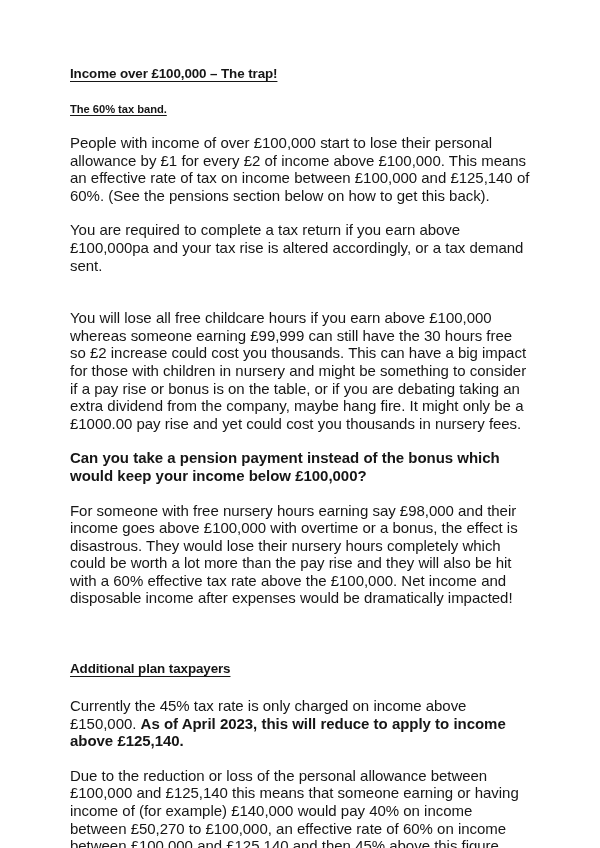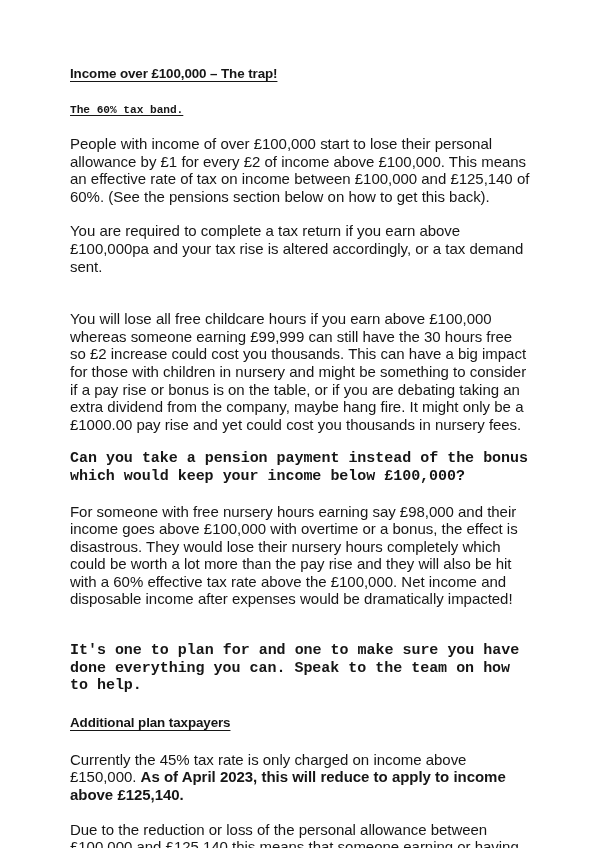--- a/index.html
+++ b/index.html
@@ -46,35 +46,33 @@
     font-size: 11.2px;
     font-weight: bold;
     line-height: 1.26;
     margin: 0;
     letter-spacing: -0.05px;
   }
   .h2 .u {
     text-decoration: underline;
     text-underline-offset: 2.2px;
     text-decoration-thickness: 1px;
-    font-family: Liberation Mono, monospace;
   }
 
   
   .p {
     font-size: 15px;
     line-height: 17.6px;
     margin: 0;
     text-align: left;
     letter-spacing: -0.04px;
     word-spacing: 0.1px;
   }
   .p.bold {
     font-weight: bold;
-    font-family: Liberation Mono, monospace;
   }
   .p b {
     font-weight: bold;
   }
 
   
   .gap-title   { height: 19px; }   
   .gap-sub     { height: 18px; }   
   .gap-para    { height: 17px; }   
   .gap-before-sub { height: 17px; }
@@ -105,21 +103,20 @@
     <div class="gap-para"></div>
 
     <p class="p bold">Can you take a pension payment instead of the bonus which would keep your income below £100,000?</p>
     <div class="gap-para"></div>
 
     <p class="p">For someone with free nursery hours earning say £98,000 and their income goes above £100,000 with overtime or a bonus, the effect is disastrous. They would lose their nursery hours completely which could be worth a lot more than the pay rise and they will also be hit with a 60% effective tax rate above the £100,000. Net income and disposable income after expenses would be dramatically impacted!</p>
     <div class="gap-para"></div>
 
     <div class="gap-para"></div>
 
-    <p class="p bold">It's one to plan for and one to make sure you have done everything you can. Speak to the team on how to help.</p>
     <div class="gap-before-h1"></div>
 
     <h1 class="h1"><span class="u">Additional plan taxpayers</span></h1>
     <div class="gap-after-h1"></div>
 
     <p class="p">
       <span>Currently the 45% tax rate is only charged on income above £150,000. </span><b>As of April 2023, this will reduce to apply to income above £125,140.</b>
     </p>
     <div class="gap-para"></div>
 

